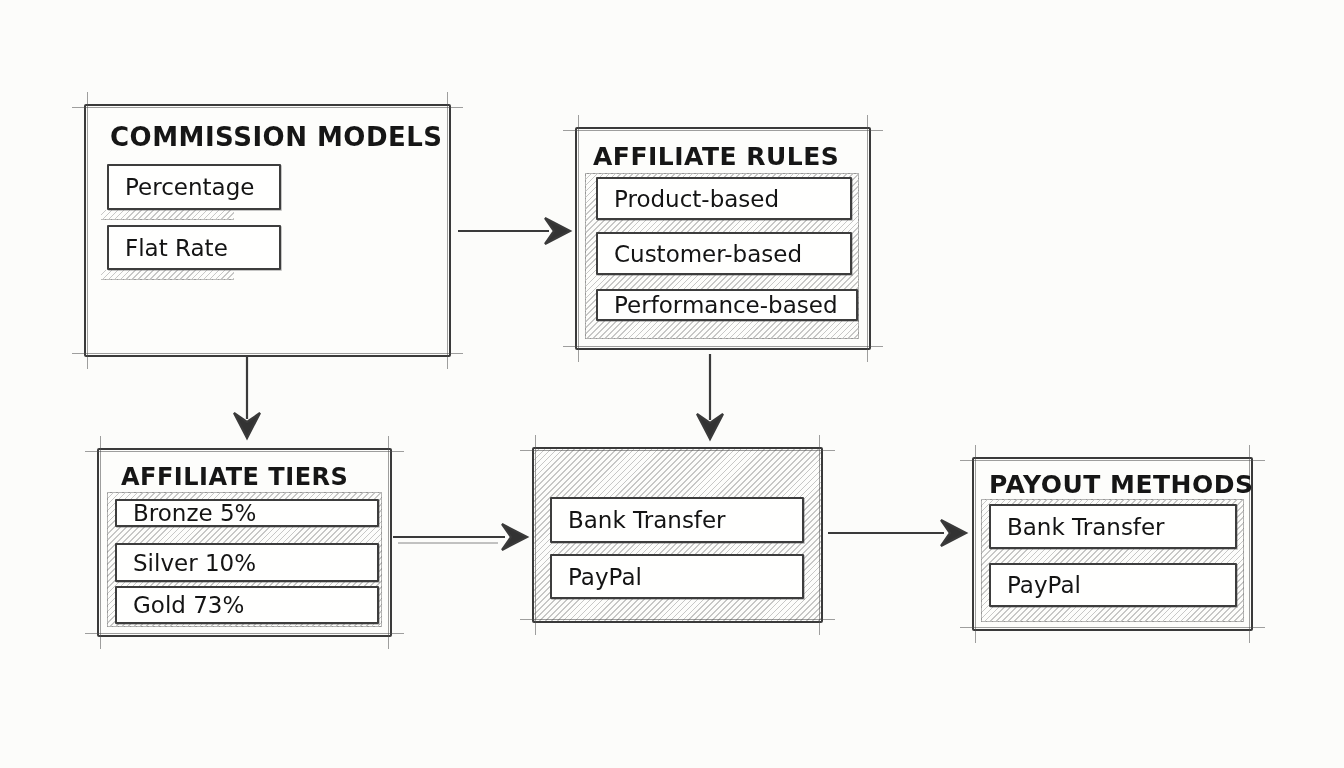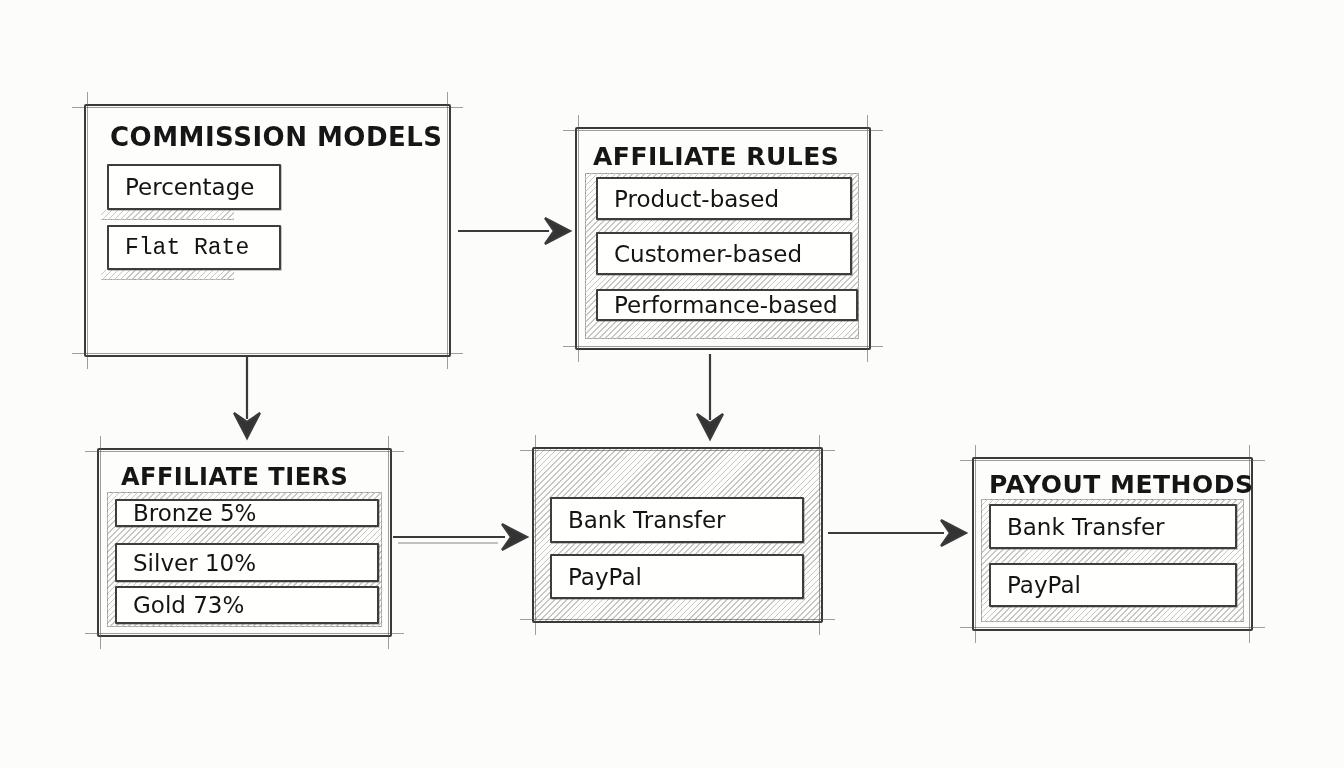--- a/index.html
+++ b/index.html
@@ -88,21 +88,21 @@
   }
 </style>
 </head>
 <body>
 
 <div class="stage">
 
   <div class="sketchbox" style="left:84px;top:104px;width:363px;height:249px;">
     <div class="box-title" style="left:24px;top:16px;font-size:26px;">COMMISSION MODELS</div>
     <div class="item shadow-strip" style="left:21px;top:58px;width:174px;height:46px;">Percentage</div>
-    <div class="item shadow-strip" style="left:21px;top:119px;width:174px;height:45px;font-family:Liberation Mono, monospace;">Flat Rate</div>
+    <div class="item shadow-strip" style="left:21px;top:119px;width:174px;height:45px;">Flat Rate</div>
   </div>
 
   <div class="sketchbox" style="left:575px;top:127px;width:292px;height:219px;">
     <div class="box-title" style="left:16px;top:13px;font-size:25px;">AFFILIATE RULES</div>
     <div class="hatch-panel" style="left:8px;top:44px;right:10px;bottom:9px;"></div>
     <div class="item" style="left:19px;top:48px;width:256px;height:43px;text-align:center;">Product-based</div>
     <div class="item" style="left:19px;top:103px;width:256px;height:43px;">Customer-based</div>
     <div class="item" style="left:19px;top:160px;width:262px;height:32px;">Performance-based</div>
   </div>
 

